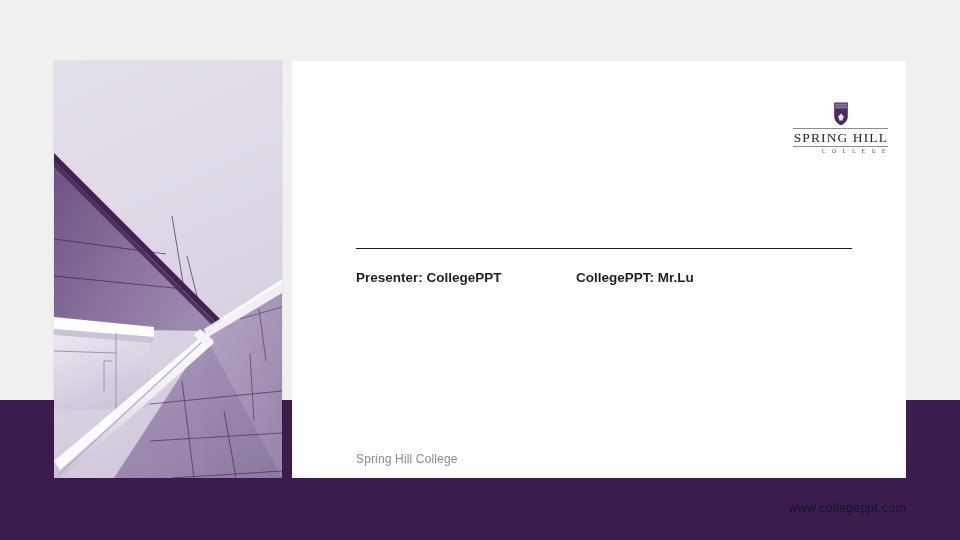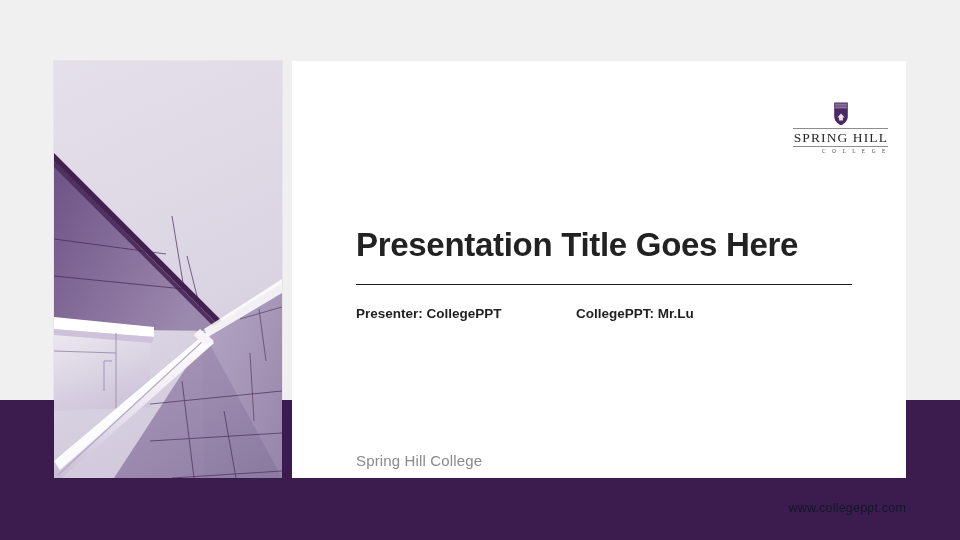--- a/index.html
+++ b/index.html
@@ -137,21 +137,21 @@
     color: #1f1f1f;
     white-space: nowrap;
   }
   #byline-presenter { width: 220px; }
 
   
   #card-footer {
     position: absolute;
     left: 64px;
     top: 391px;
-    font-size: 15px;
+    font-size: 12px;
     color: #8a8a8a;
     letter-spacing: .15px;
     white-space: nowrap;
   }
 </style>
 </head>
 <body>
 
 <div id="slide-root">
 
@@ -256,21 +256,20 @@
         <span class="logo-rule"></span>
       </div>
       <div id="logo-wordmark">SPRING HILL</div>
       <div class="logo-rule-row">
         <span class="logo-rule"></span>
       </div>
       <div id="logo-subword">C O L L E G E</div>
     </div>
 
     <div id="title-block">
-      <h1 id="slide-title">Presentation Title Goes Here</h1>
       <div id="title-rule"></div>
       <div id="byline-row">
         <span id="byline-presenter" class="byline-item">Presenter: CollegePPT</span>
         <span class="byline-item">CollegePPT: Mr.Lu</span>
       </div>
     </div>
 
     <div id="card-footer">Spring Hill College</div>
   </div>
 </div>

